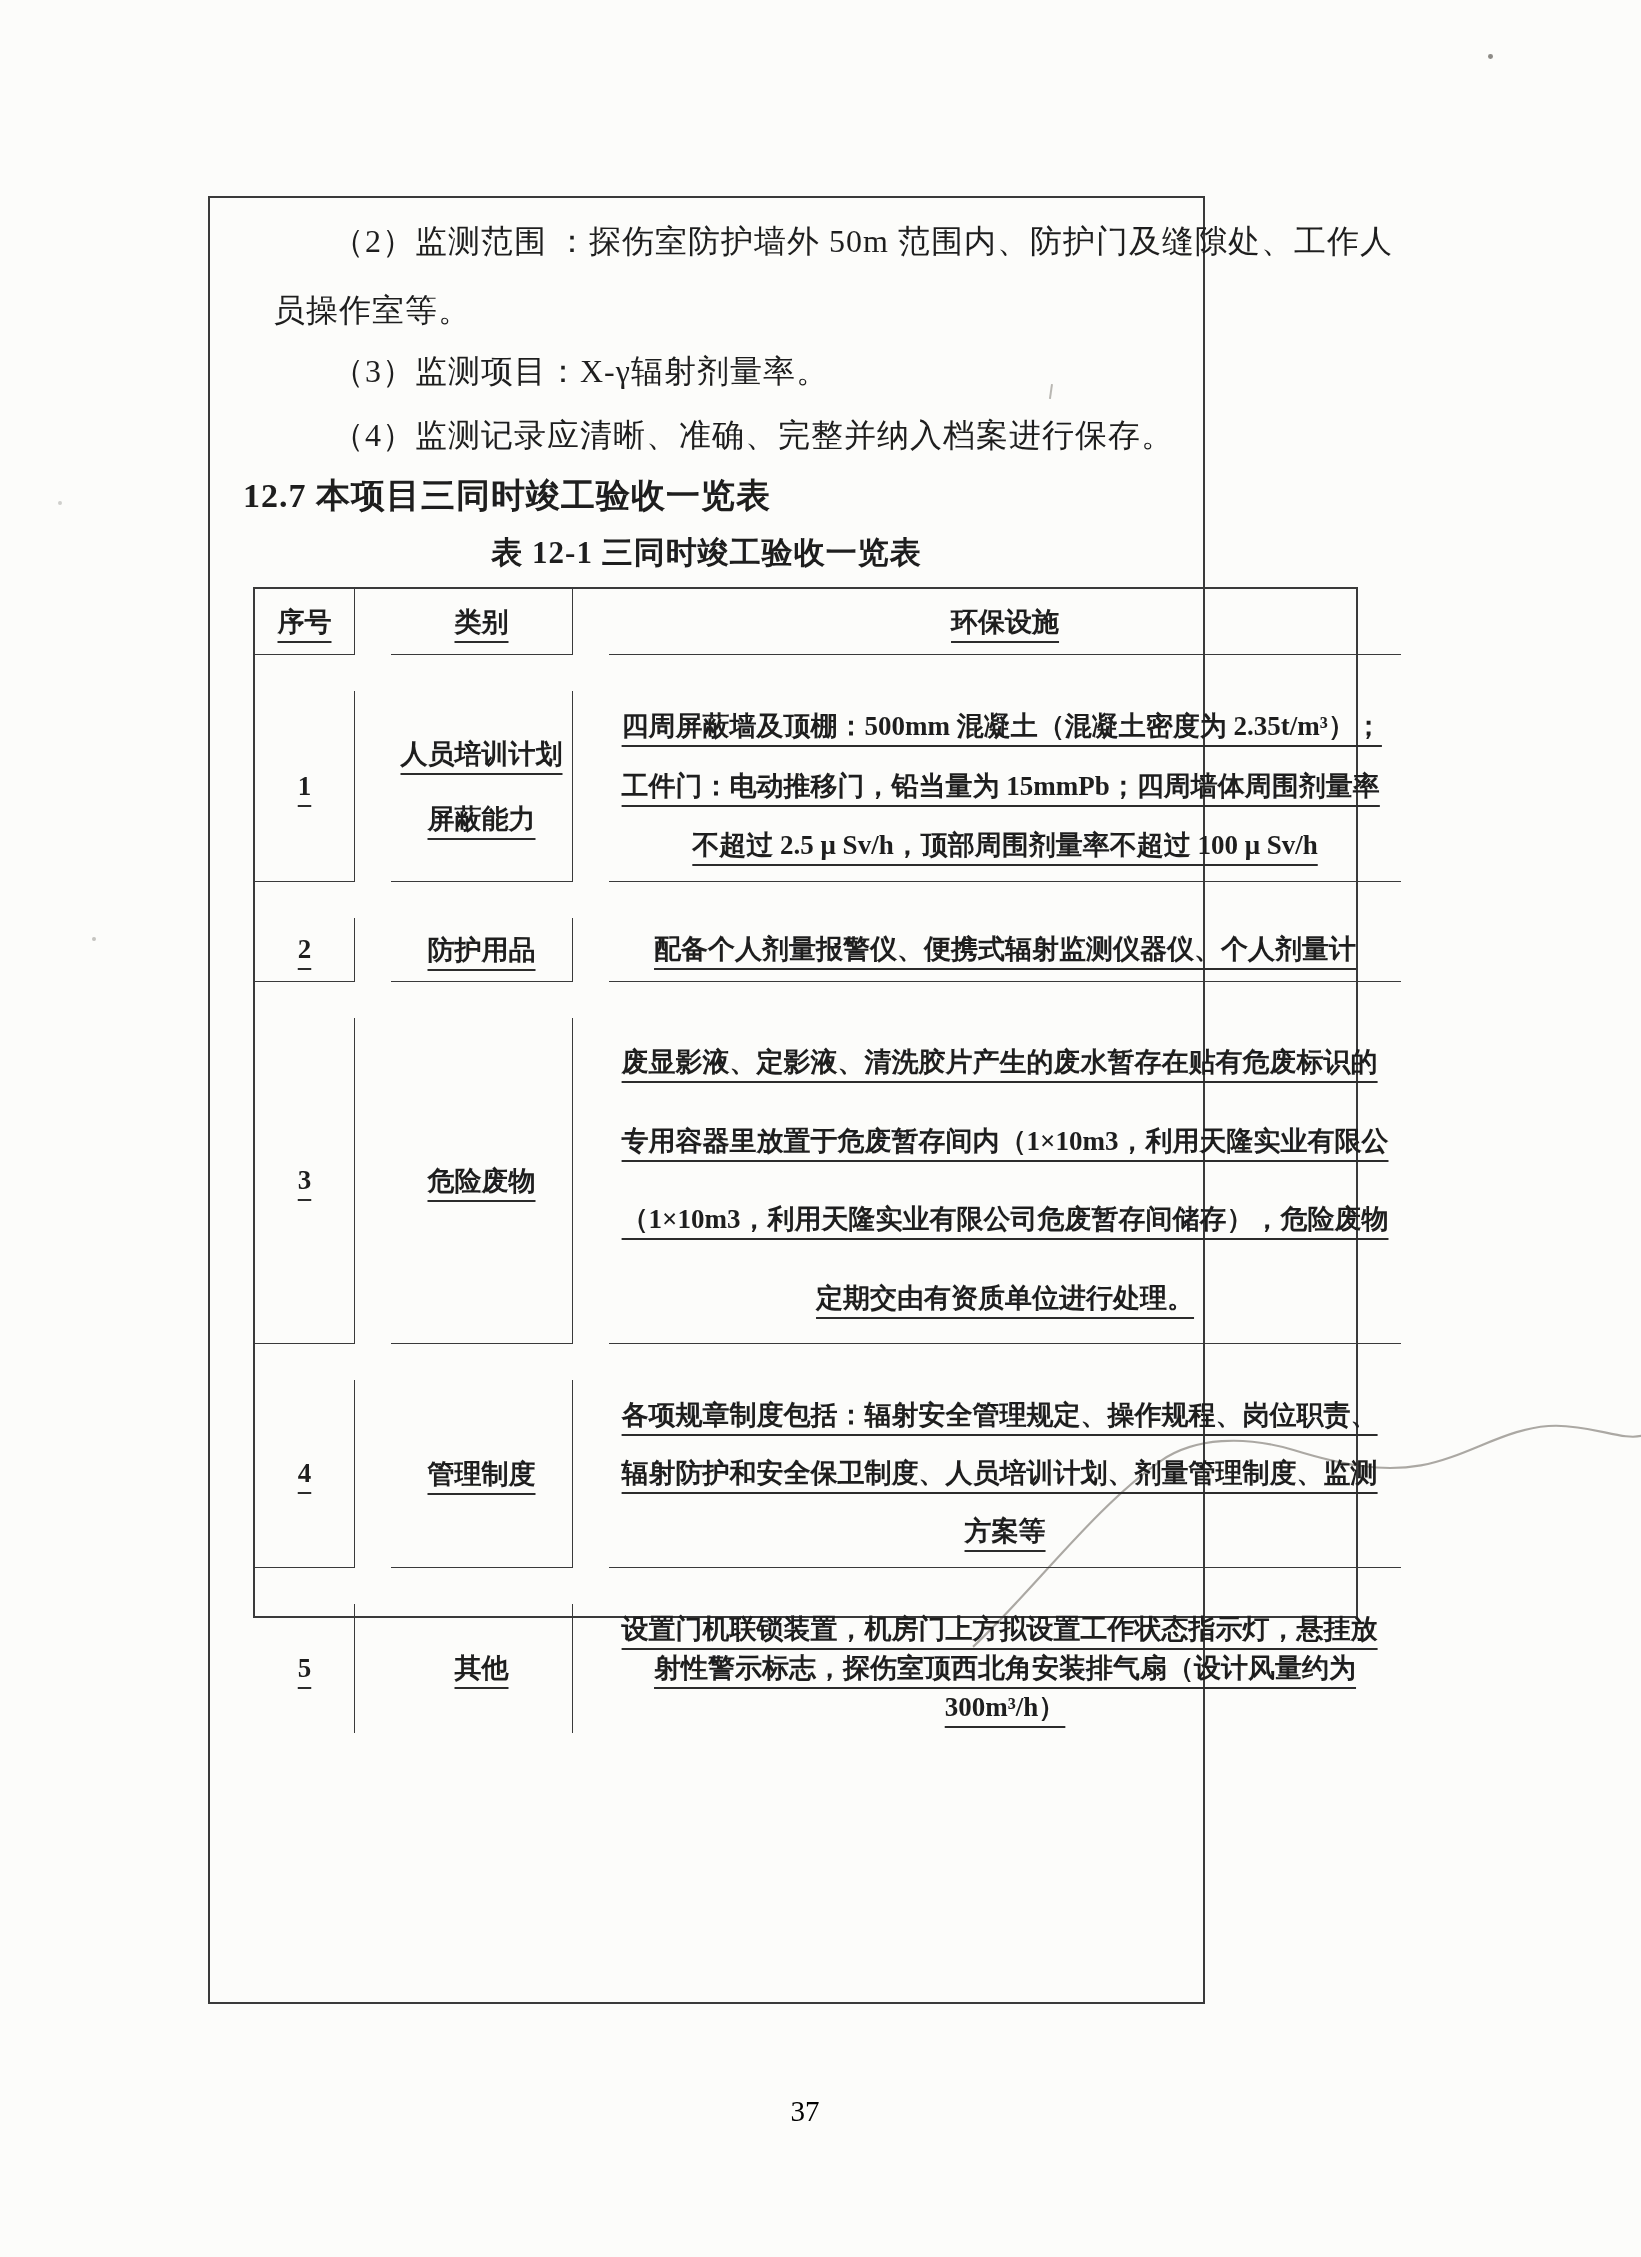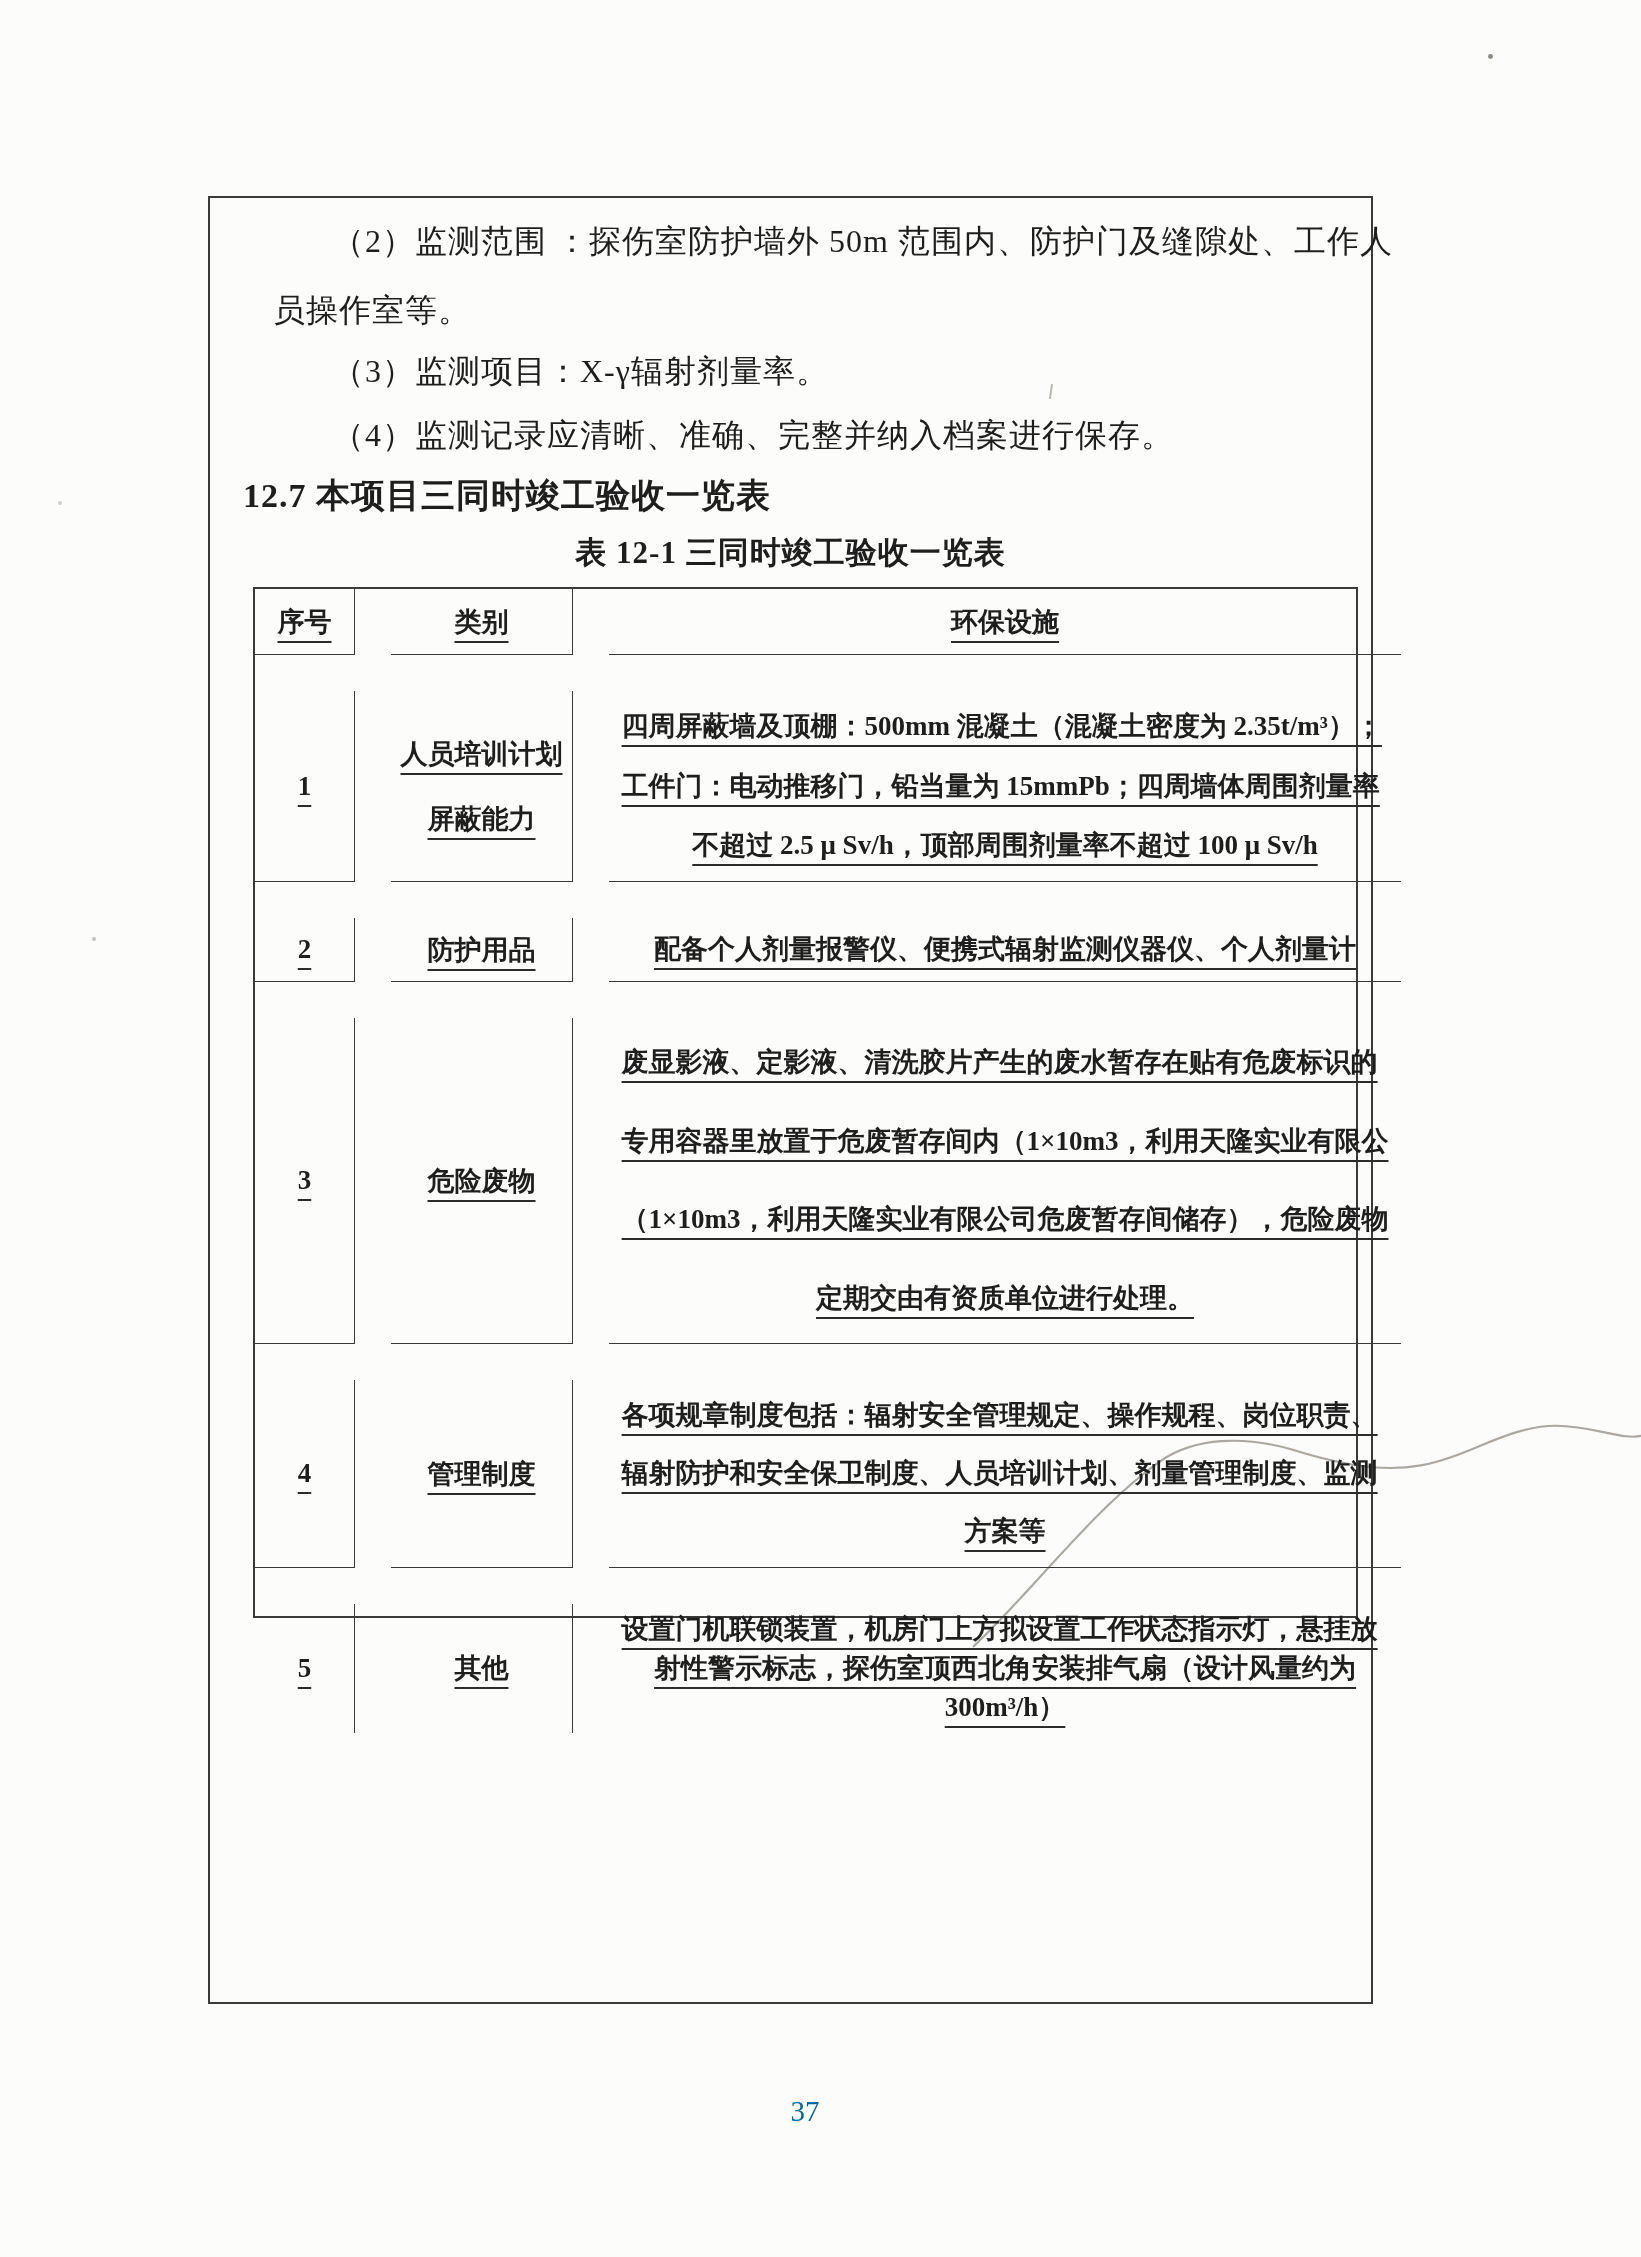--- a/index.html
+++ b/index.html
@@ -6,21 +6,21 @@
   .page{
     position:relative;
     width:1641px;height:2257px;
     background:#fcfcfa;
     font-family:"Liberation Serif","DejaVu Serif",serif;
     color:#1e1e1e;
     overflow:hidden;
   }
   .content-box{
     position:absolute;left:208px;top:196px;
-    width:1165px;height:1808px;
+    width:997px;height:1808px;
     border:2.9px solid #3a3a3a;
     box-sizing:border-box;
     background:transparent;
     padding-left:8px;
   }
   .bline{
     position:absolute;height:44px;line-height:44px;
     font-size:32px;letter-spacing:1px;white-space:nowrap;
   }
   .indent{text-indent:87px;}
@@ -56,21 +56,21 @@
   .tline.left{text-align:left;}
   .u{
     text-decoration:underline;
     text-decoration-thickness:2.3px;
     text-underline-offset:9.7px;
     text-decoration-color:#2c2c2c;
   }
   .cat-gap{display:flex;flex-direction:column;gap:29px;align-items:center;}
   .page-number{
     position:absolute;left:0;top:2095px;width:1610px;
-    text-align:center;font-size:29px;color:#0369a1;
+    text-align:center;font-size:29px;color:#000000;
   }
   
   .scan-svg{position:absolute;left:0;top:0;pointer-events:none;}
   .speck{position:absolute;background:#8d8b86;border-radius:50%;}
   .tickmark{position:absolute;width:1.9px;height:14.5px;background:#b9b7b2;transform:rotate(8deg);}
 </style>
 </head>
 <body>
 
 <div class="page">

